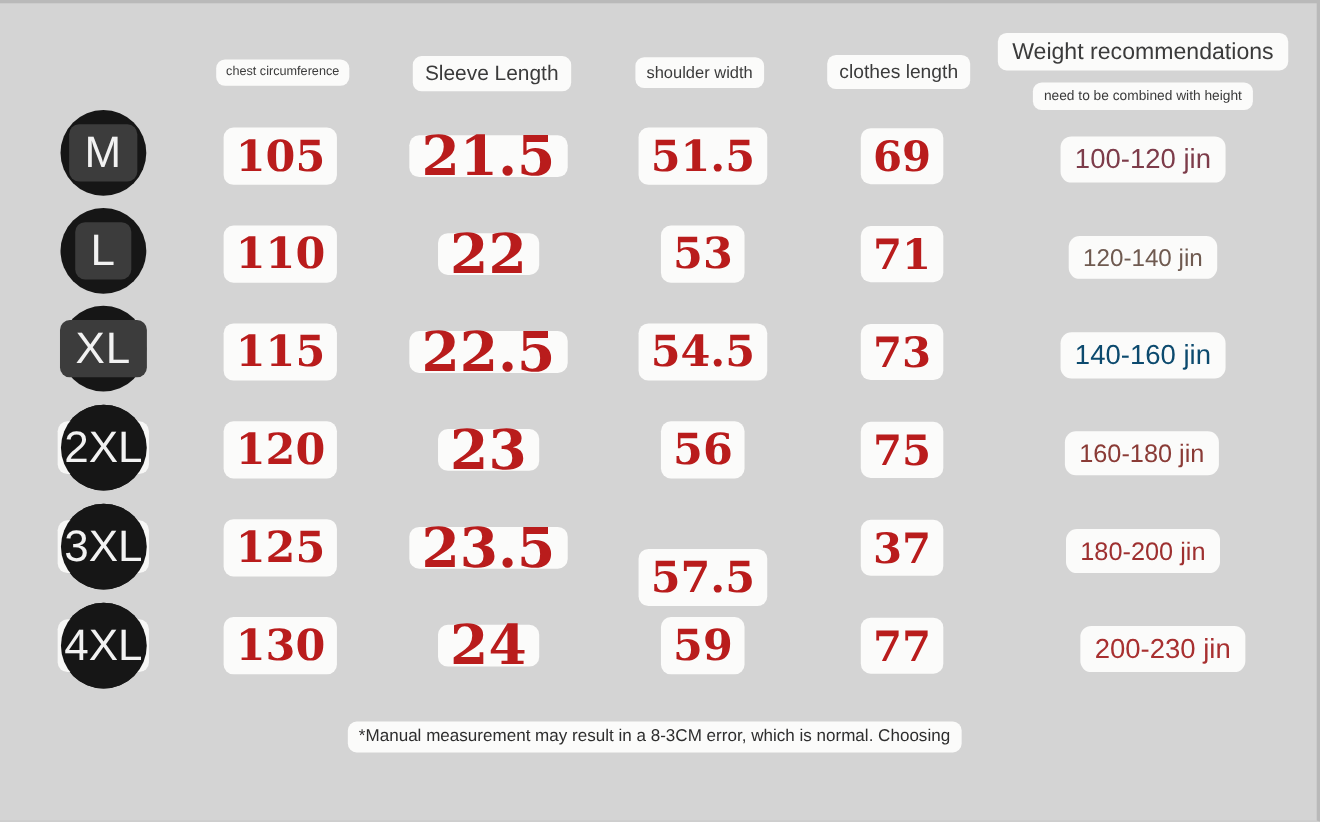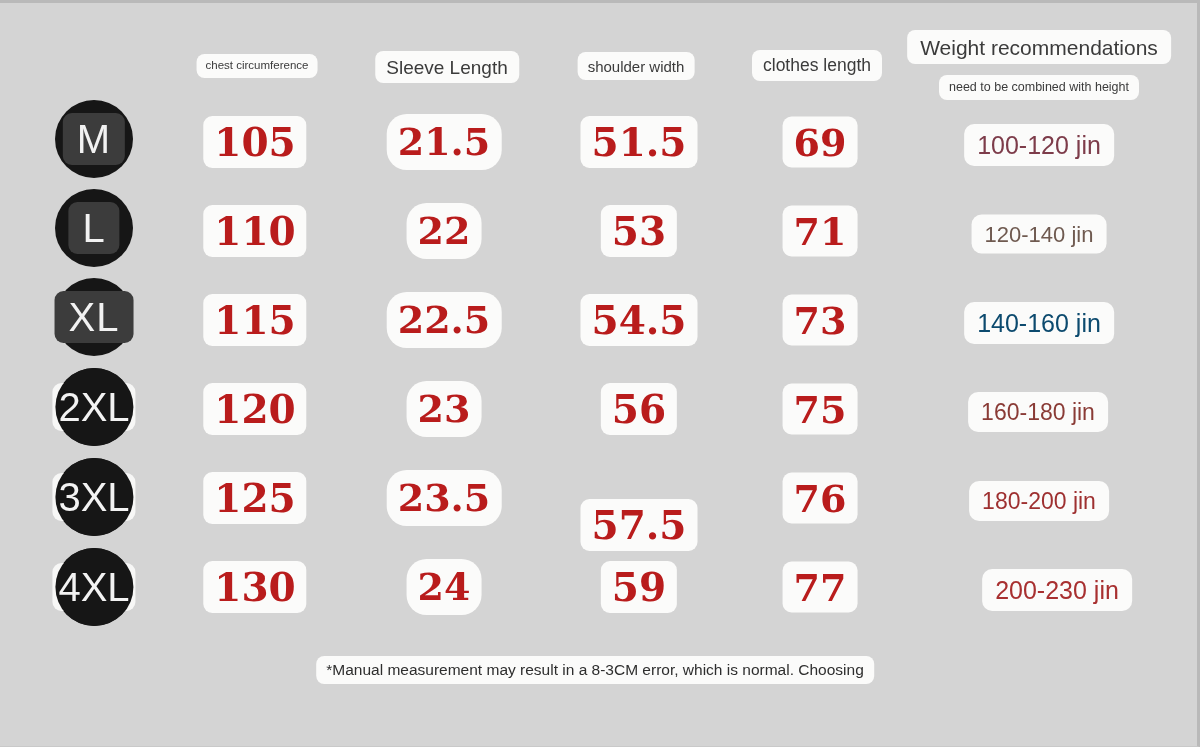--- a/index.html
+++ b/index.html
@@ -126,21 +126,21 @@
 
   
   .val {
     transform: translate(-50%, -50%);
     font-family: "DejaVu Serif", "Liberation Serif", serif;
     font-weight: 700;
     color: #b91c1c;
     border-radius: 9px;
   }
   .val-chest    { font-size: 39px; height: 52px; padding: 0 11px; }
-  .val-sleeve   { font-size: 38px; height: 56px; padding: 0 11px; border-radius: 20px; }
+  .val-sleeve   { font-size: 50px; height: 38px; padding: 0 11px; }
   .val-shoulder { font-size: 39px; height: 52px; padding: 0 11px; }
   .val-clothes  { font-size: 38px; height: 51px; padding: 0 11px; }
 
   .val-weight {
     transform: translate(-50%, -50%);
     font-family: "Liberation Sans", sans-serif;
     font-weight: 400;
     border-radius: 10px;
     white-space: nowrap;
   }
@@ -212,21 +212,21 @@
         <div class="size-tag overflow">
           <span class="glyph">3XL</span>
           <div class="disc-mask">
             <span class="glyph-white">3XL</span>
           </div>
         </div>
       </div>
       <div class="pill val val-chest" style="top: 495px; left: 255px;">125</div>
       <div class="pill val val-sleeve" style="top: 495px; left: 444px;">23.5</div>
       <div class="pill val val-shoulder" style="top: 522px; left: 639px;">57.5</div>
-      <div class="pill val val-clothes" style="top: 495px; left: 820px;">76</div>
+      <div class="pill val val-clothes" style="top: 495px; left: 820px;">37</div>
       <div class="pill val-weight" style="top: 498px; left: 1039px; font-size: 23px; height: 40px; padding: 0px 13px; color: rgb(158, 48, 48);">180-200 jin</div>
       <div class="size-circle" style="top: 545px;">
         <div class="size-tag overflow">
           <span class="glyph">4XL</span>
           <div class="disc-mask">
             <span class="glyph-white">4XL</span>
           </div>
         </div>
       </div>
       <div class="pill val val-chest" style="top: 584px; left: 255px;">130</div>

